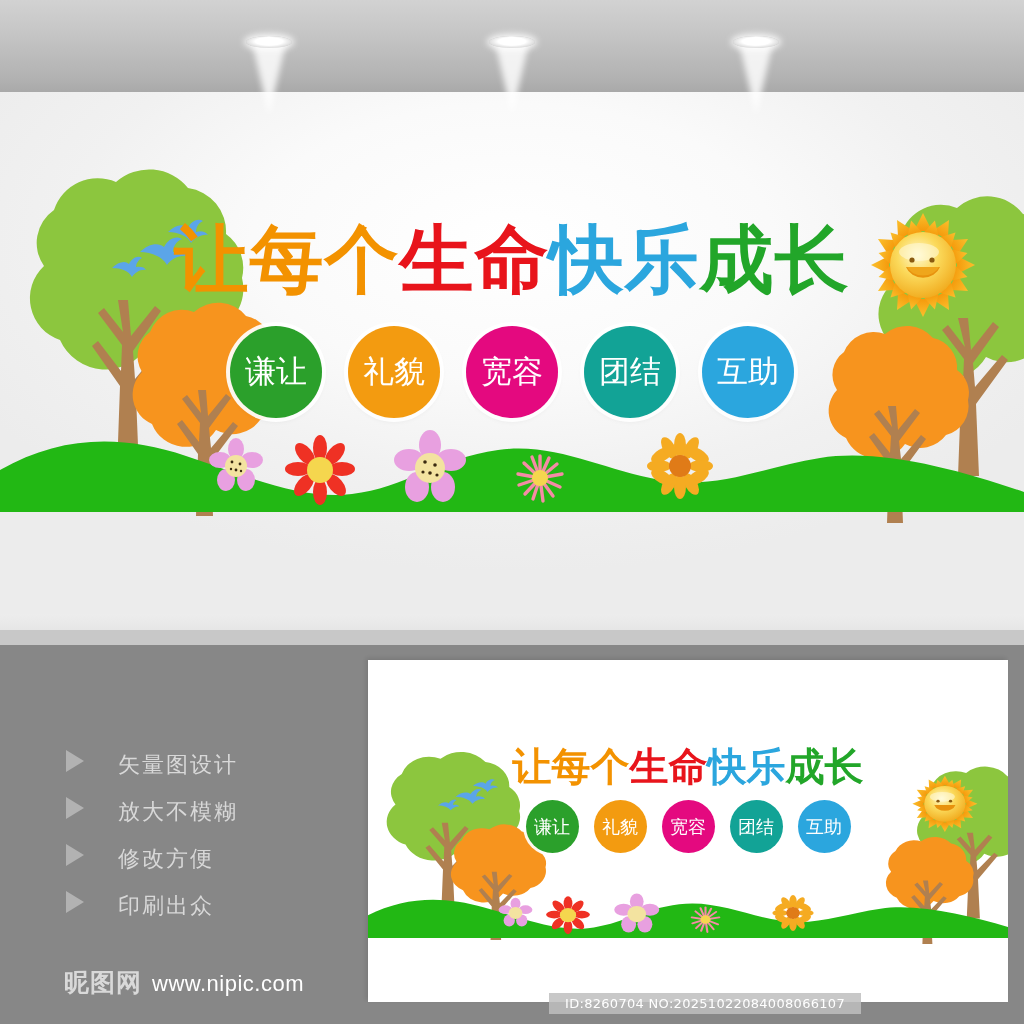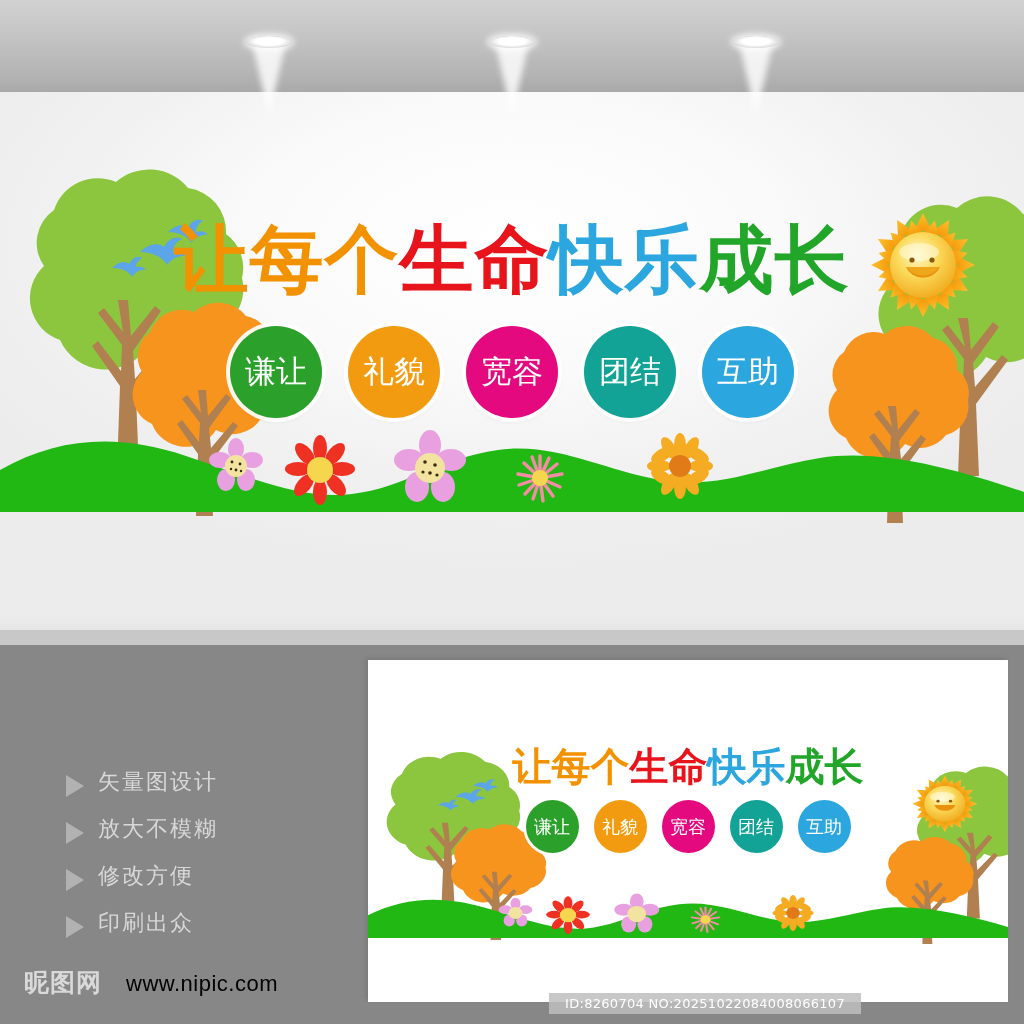--- a/index.html
+++ b/index.html
@@ -42,30 +42,30 @@
   .circ{width:92px;height:92px;border-radius:50%;display:flex;align-items:center;justify-content:center;
     color:#fff;font-size:31px;font-weight:normal;letter-spacing:0px;white-space:nowrap;
     font-family:"DejaVu Sans","Liberation Sans",sans-serif;
     box-shadow:0 0 0 4px rgba(255,255,255,.92), 0 2px 6px rgba(0,0,0,.10);}
 
   
   .panel{position:absolute;left:0;top:630px;width:1024px;height:394px;background:#878787;}
   .panel-strip{position:absolute;left:0;top:0;width:1024px;height:15px;background:#c8c8c8;}
 
   .features{position:absolute;left:66px;top:120px;width:280px;}
-  .feat{display:flex;align-items:flex-end;height:47px;}
+  .feat{display:flex;align-items:flex-start;height:47px;gap:20px;}
   .feat .tri{width:0;height:0;border-top:11px solid transparent;border-bottom:11px solid transparent;
     border-left:18px solid #b2b2b2;margin-right:14px;}
   .feat .txt{color:#d8d8d8;font-size:22px;letter-spacing:2px;
     font-family:"DejaVu Sans","Liberation Sans",sans-serif;}
 
   .wm{position:absolute;left:24px;top:336px;display:flex;align-items:baseline;}
   .wm .cn{color:#d9d9d9;font-size:25px;font-weight:bold;letter-spacing:1px;
-    font-family:"DejaVu Sans","Liberation Sans",sans-serif;}
-  .wm .url{color:#000000;font-size:22px;margin-left:24px;letter-spacing:.5px;}
+    font-family:"DejaVu Sans","Liberation Sans",sans-serif;margin-left:40px;}
+  .wm .url{color:#ffffff;font-size:22px;margin-left:10px;letter-spacing:.5px;}
 
   
   .card{position:absolute;left:368px;top:660px;width:640px;height:342px;background:#ffffff;
     box-shadow:-2px -2px 4px rgba(0,0,0,.10);overflow:hidden;}
   .card .thumb{position:absolute;left:0;top:0;width:640px;height:342px;}
   .thumb-head{position:absolute;left:0;top:84px;width:640px;text-align:center;
     font-size:39px;line-height:46px;font-weight:bold;white-space:nowrap;
     font-family:"DejaVu Sans","Liberation Sans",sans-serif;}
   .thumb-circles{position:absolute;left:0;top:140px;width:640px;display:flex;justify-content:center;gap:15px;}
   .thumb-circles .circ{width:53px;height:53px;font-size:18px;

